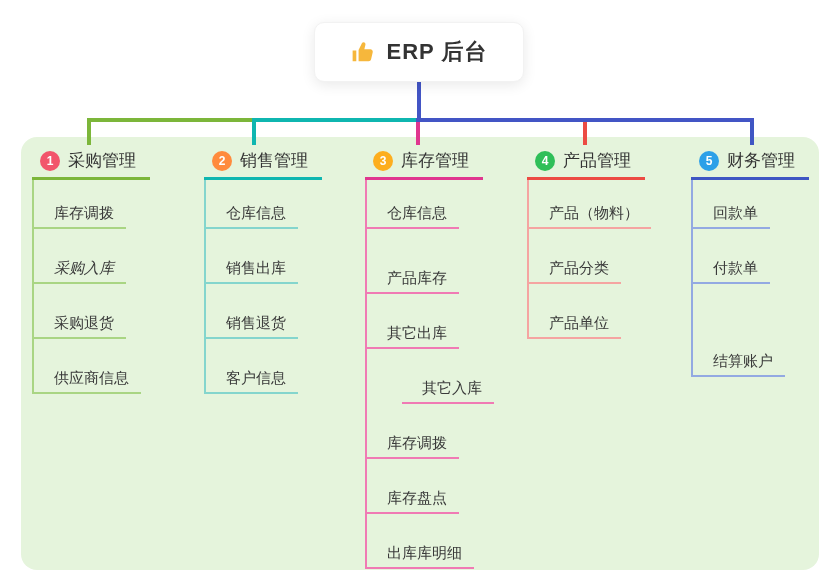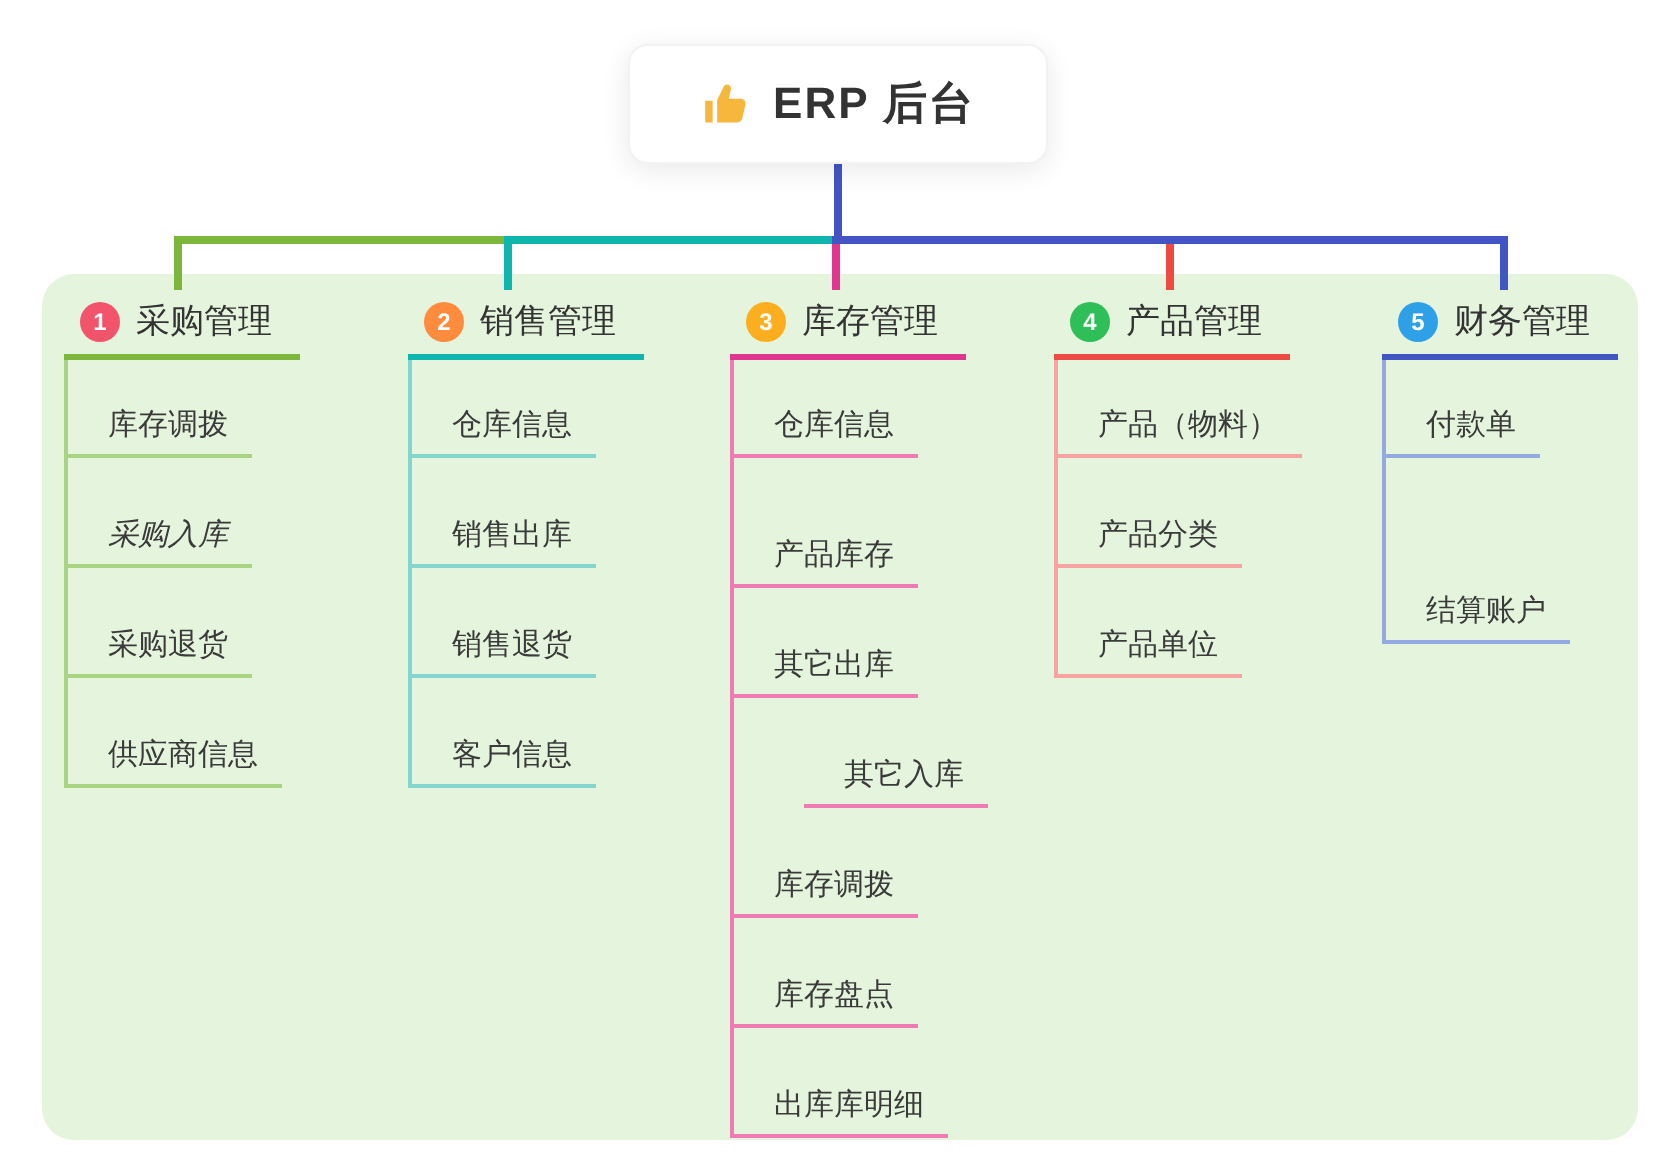--- a/index.html
+++ b/index.html
@@ -135,19 +135,20 @@
           <div class="child" style="border-bottom-color: rgb(245, 164, 161);">产品分类</div>
           <div class="child" style="border-bottom-color: rgb(245, 164, 161);">产品单位</div>
         </div>
       </div>
       <div class="branch" style="left: 691px;">
         <div class="branch-header" style="border-bottom-color: rgb(63, 86, 195);">
           <span class="badge" style="background: rgb(45, 160, 232);">5</span>
           <span class="branch-label">财务管理</span>
         </div>
         <div class="children" style="border-left-color: rgb(147, 169, 226);">
+          <div class="child" style="border-bottom-color: rgb(147, 169, 226);">回款单</div>
           <div class="child" style="border-bottom-color: rgb(147, 169, 226);">付款单</div>
           <div class="child" style="border-bottom-color: rgb(147, 169, 226); margin-top: 38px;">结算账户</div>
         </div>
       </div>
     </div>
 
 </div>
 
 </body></html>

